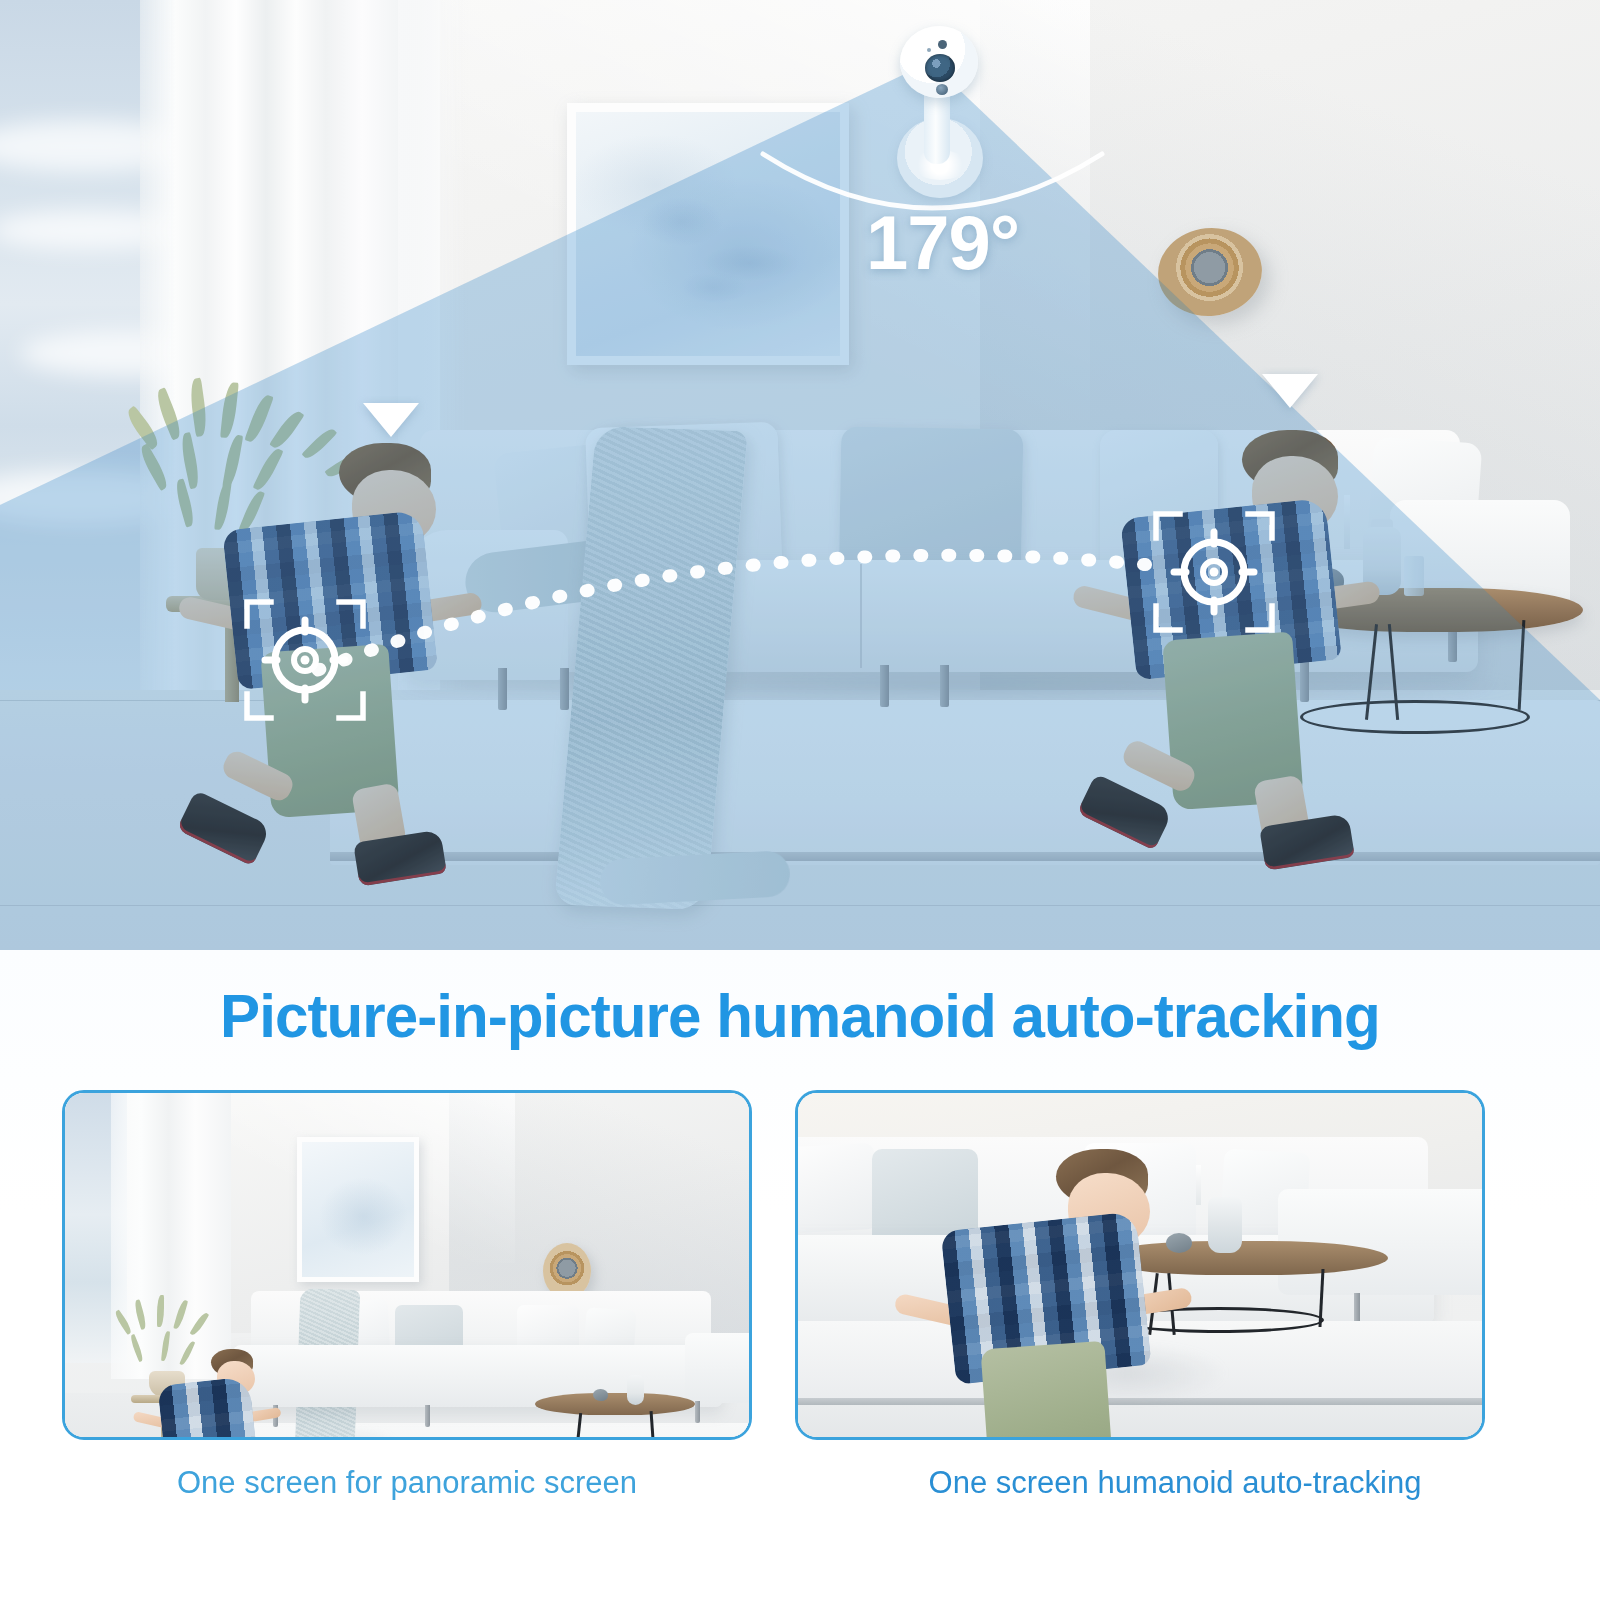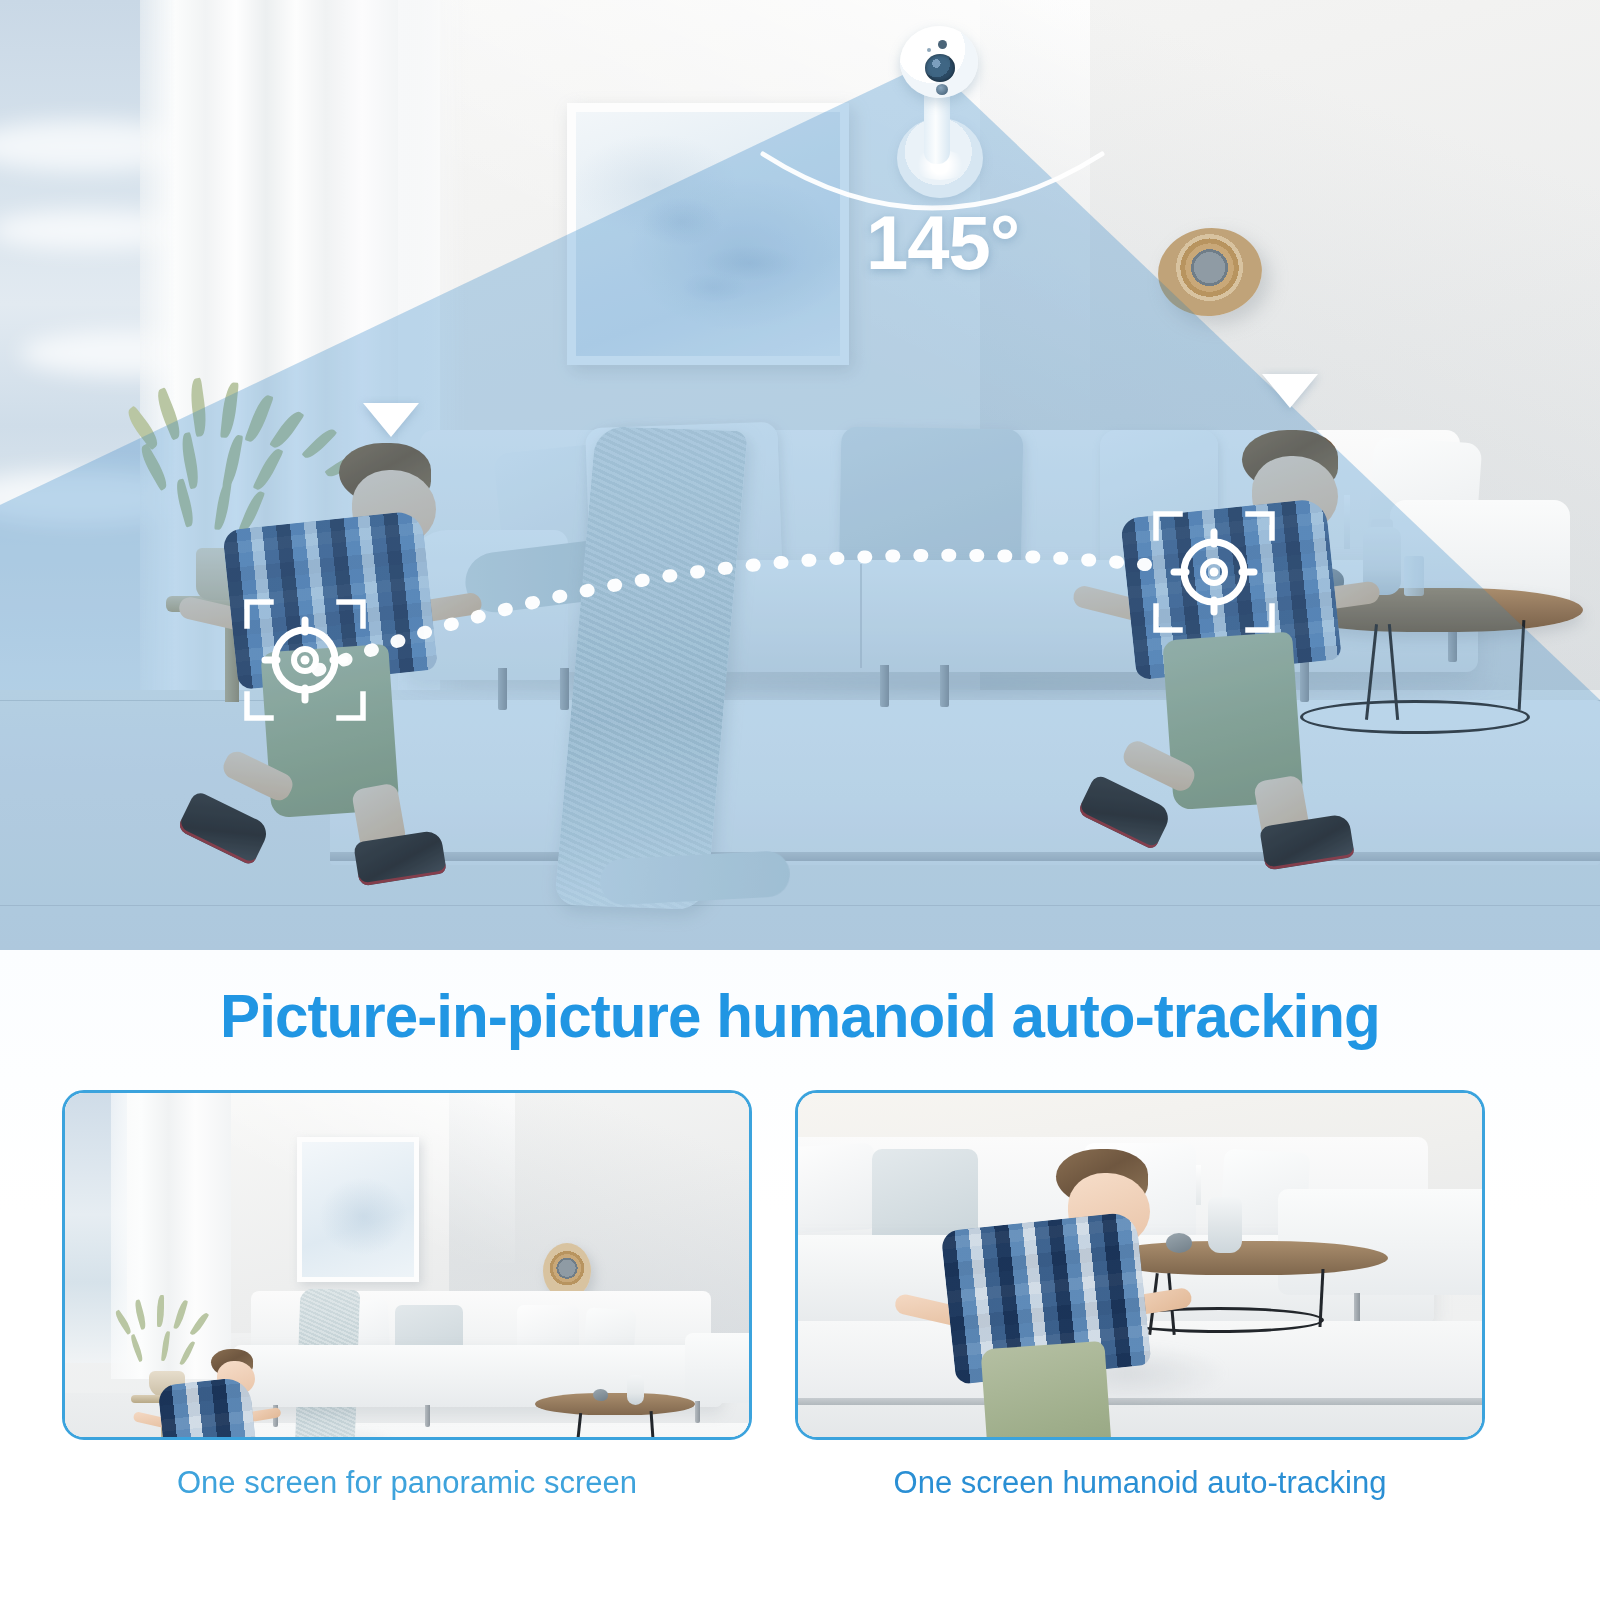--- a/index.html
+++ b/index.html
@@ -394,21 +394,21 @@
   }
   .panel-left{ left:62px; }
   .panel-right{ left:795px; }
 
   .caption{
     position:absolute; top:515px; width:690px;
     text-align:center; font-size:31px;
     font-family:"Liberation Sans", sans-serif;
   }
   .cap-left{ left:62px; color:#3ea3dc; }
-  .cap-right{ left:795px; color:#2a8fd4; }
+  .cap-right{ left:830px; color:#2a8fd4; }
 
   
   .tA{ position:absolute; inset:0; background:linear-gradient(175deg,#f7f7f6,#eceeef); }
   .tA .sky2{ position:absolute; left:0; top:0; width:62px; height:270px;
     background:linear-gradient(180deg,#cfdce8,#e6edf2 45%,#d6e2ea 70%,#f0f3f5); }
   .tA .cur2{ position:absolute; left:46px; top:-4px; width:120px; height:290px;
     background:linear-gradient(90deg,rgba(250,251,252,.6),#fcfdfd 25%,#f0f2f3 48%,#fdfdfd 70%,#f2f4f5 100%); }
   .tA .wall2{ position:absolute; left:120px; top:0; width:570px; height:240px;
     background:linear-gradient(165deg,#f8f8f7,#eceded 62%,#e4e6e8); }
   .tA .sun2{ position:absolute; left:120px; top:0; width:330px; height:170px;
@@ -602,21 +602,21 @@
     <div class="cam-mount-base"></div>
     <div class="cam-mount-ridge"></div>
     <div class="cam-arm"></div>
     <div class="cam-body"></div>
     <div class="cam-dot-top"></div>
     <div class="cam-dot-tiny"></div>
     <div class="cam-lens"></div>
     <div class="cam-dot-bot"></div>
   </div>
 
-  <div class="angle-label">145°</div>
+  <div class="angle-label">179°</div>
 
   <div class="tri tri-l"></div>
   <div class="tri tri-r"></div>
 
   <svg class="trail" viewBox="0 0 1600 950">
     <path d="M 318 670 Q 700 520 1160 566" fill="none" stroke="#ffffff" stroke-width="13" stroke-linecap="round" stroke-dasharray="2 26" opacity="0.97"></path>
   </svg>
 
   <svg class="reticle ret-l" viewBox="0 0 124 124">
     <g fill="none" stroke="#ffffff" stroke-width="5.5" stroke-linecap="square">

